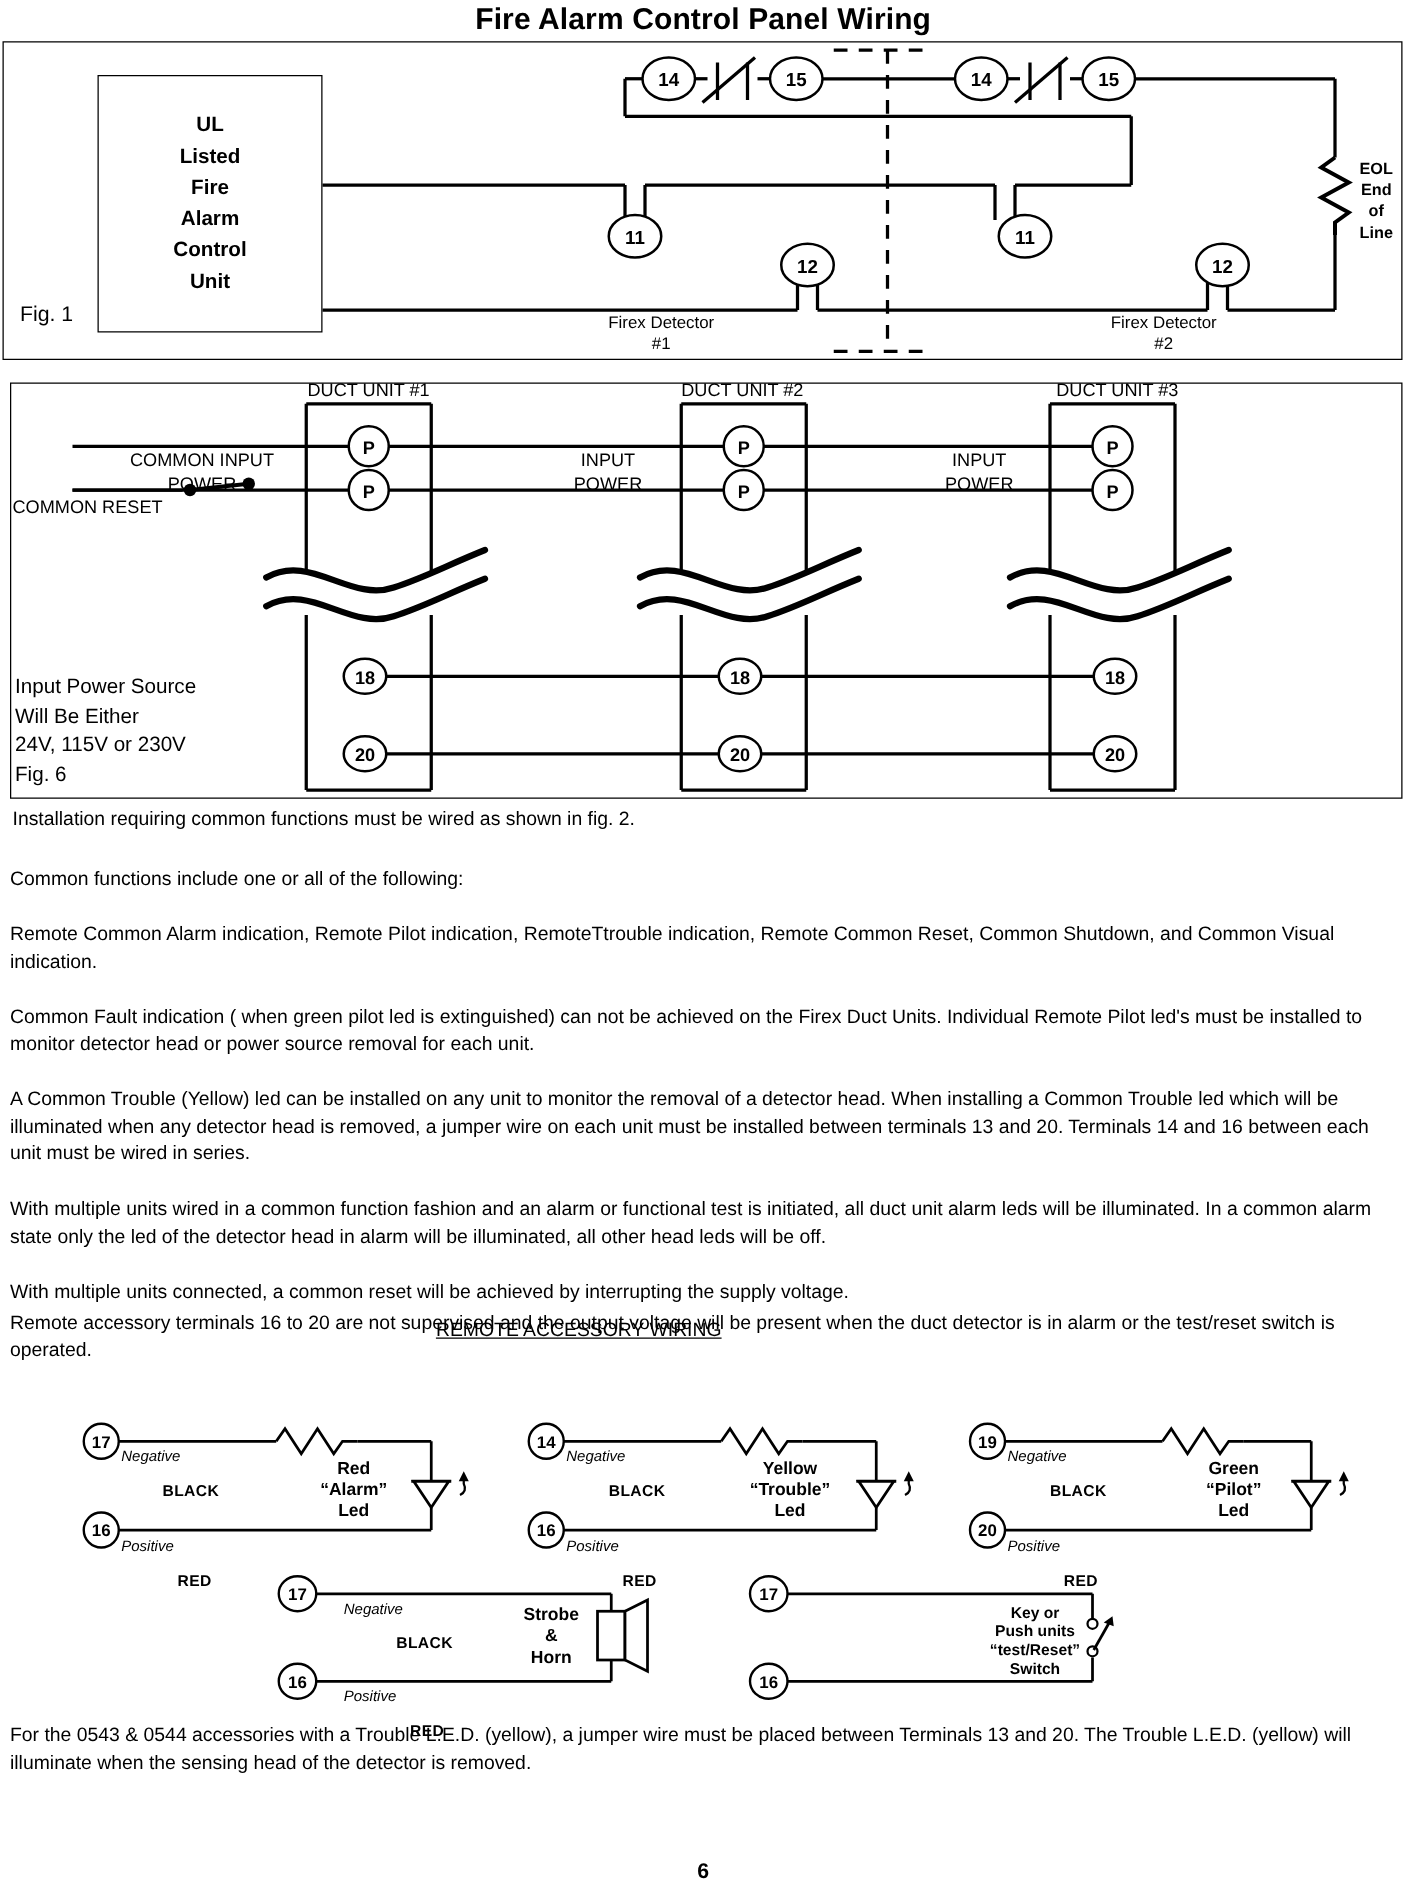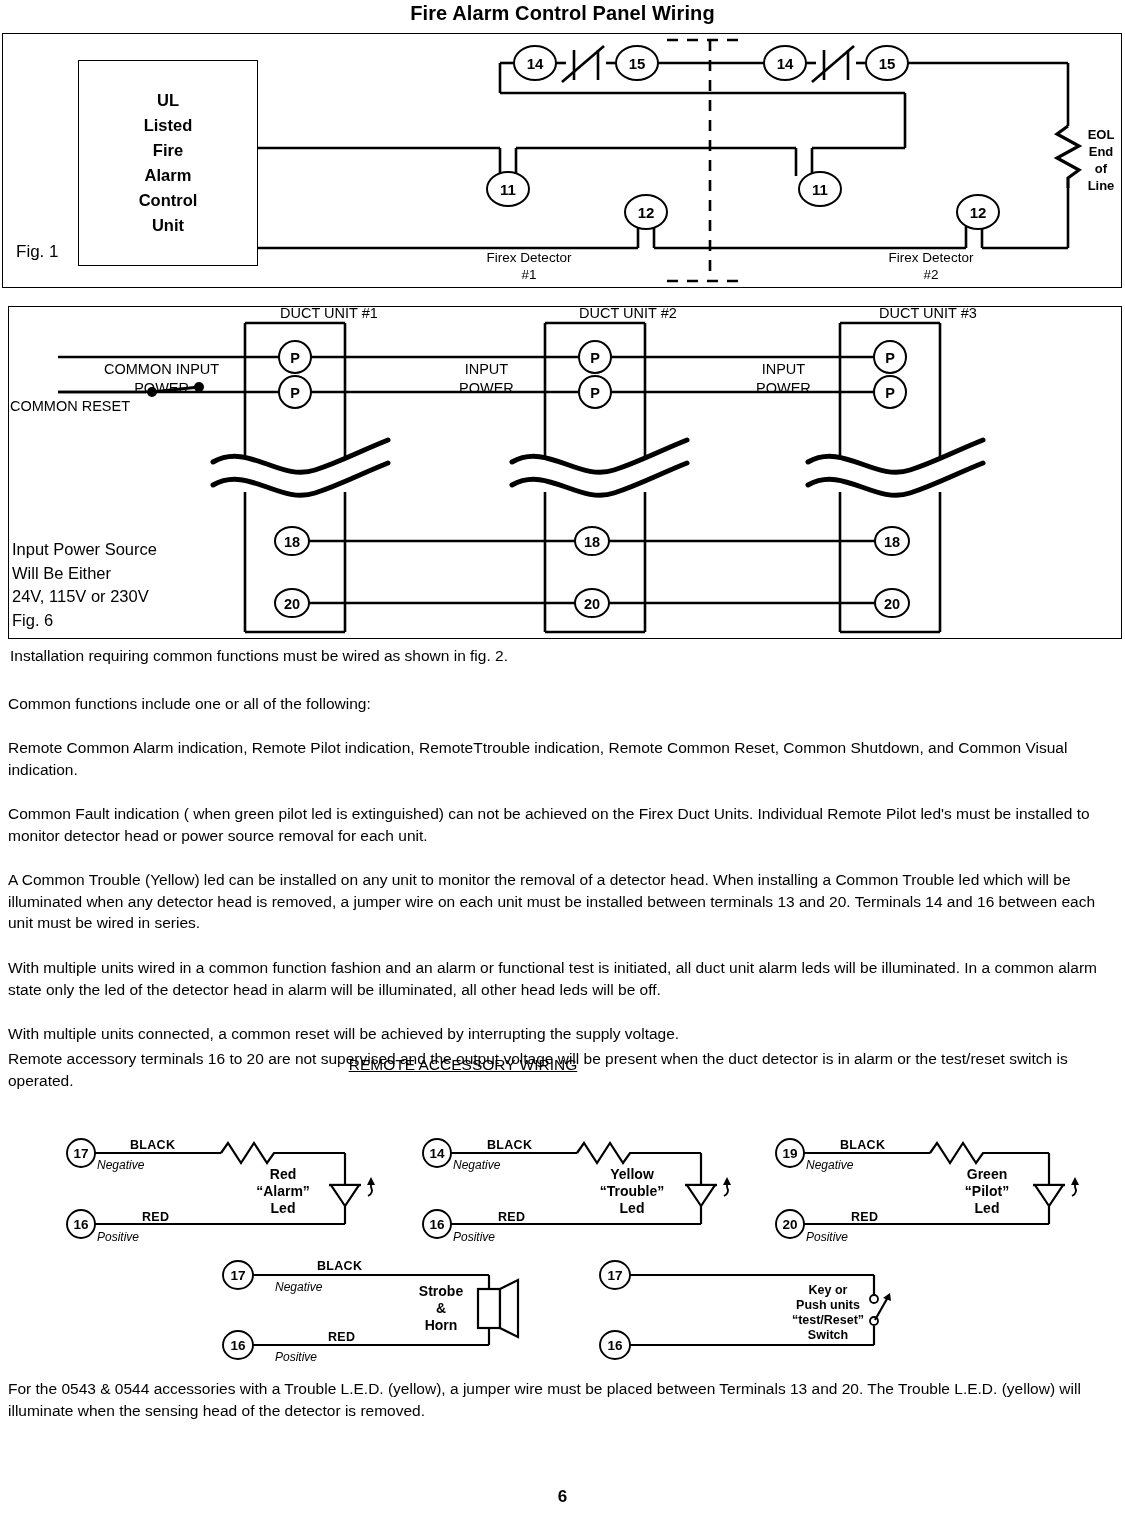--- a/index.html
+++ b/index.html
@@ -21,21 +21,21 @@
     height: 1519px;
   }
 
   
   .doc-title {
     position: absolute;
     top: 2px;
     left: 0;
     width: 1125px;
     text-align: center;
-    font-size: 20px;
+    font-size: 24px;
     font-weight: bold;
     letter-spacing: 0.1px;
   }
 
   
   .fig-box {
     position: absolute;
     border: 1.5px solid #000;
     box-sizing: border-box;
   }
@@ -92,21 +92,20 @@
   }
   #det1-cap { left: 459px; top: 250px; }
   #det2-cap { left: 861px; top: 250px; }
   .det-cap span { display: block; }
 
   
   .duct-title {
     position: absolute;
     font-size: 14.5px;
     white-space: nowrap;
-    margin-left: 34px;
   }
   #duct1-title { left: 246px; top: 305px; }
   #duct2-title { left: 545px; top: 305px; }
   #duct3-title { left: 845px; top: 305px; }
 
   .pwr-lbl {
     position: absolute;
     font-size: 14.5px;
     text-align: center;
     line-height: 1.33;
@@ -166,20 +165,21 @@
     font-size: 17px;
     font-weight: bold;
   }
 
   
   .acc-wire-lbl {
     position: absolute;
     font-size: 12.5px;
     font-weight: bold;
     letter-spacing: 0.3px;
+    margin-top: 48px;
   }
   .acc-pole-lbl {
     position: absolute;
     font-size: 12px;
     font-style: italic;
   }
   .acc-dev-lbl {
     position: absolute;
     font-size: 14px;
     font-weight: bold;

